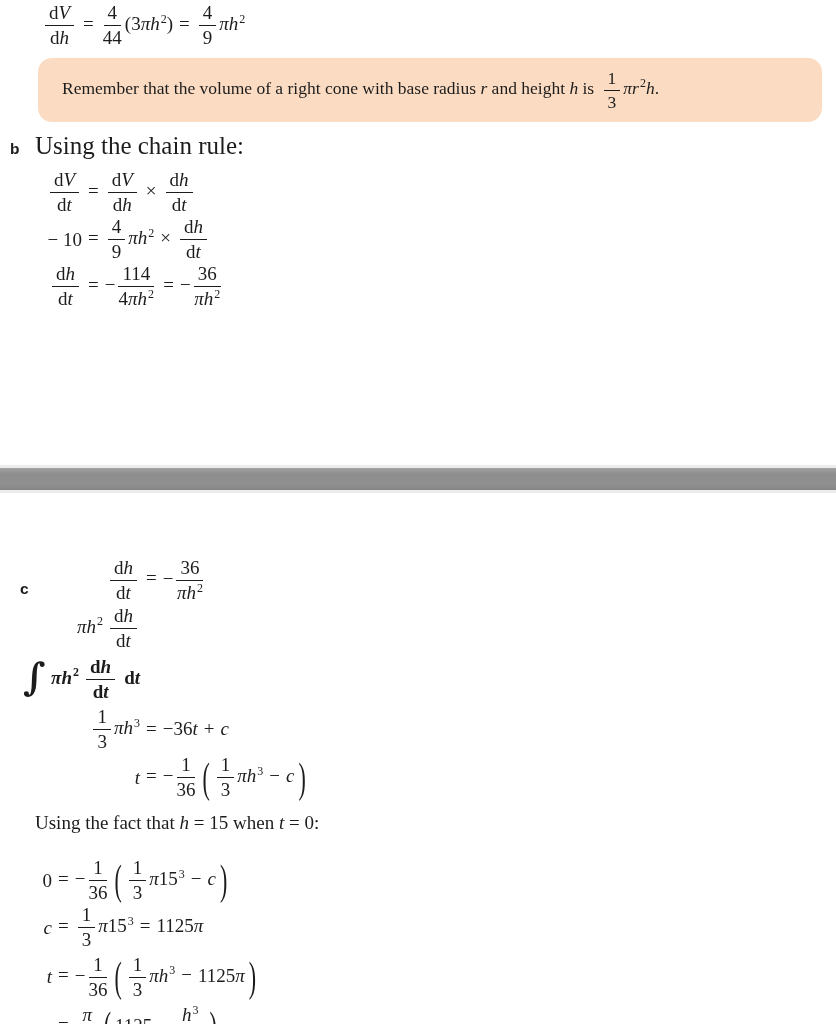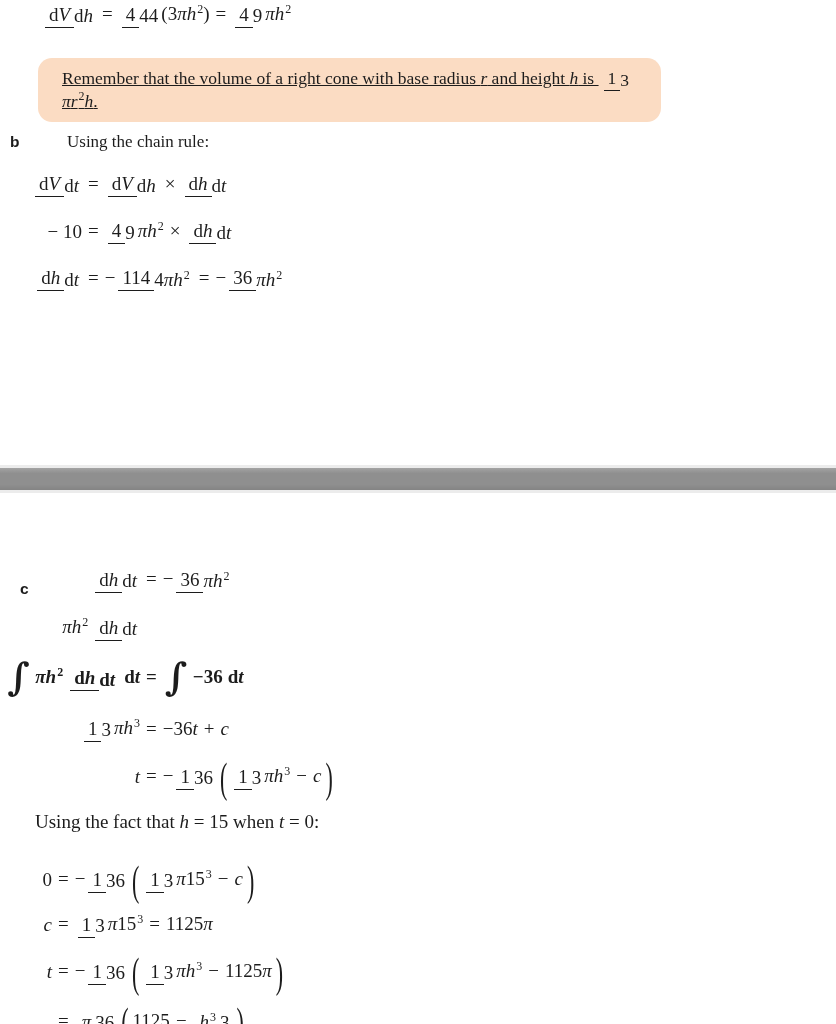--- a/index.html
+++ b/index.html
@@ -10,21 +10,21 @@
     font-family:"Liberation Serif", serif;
   }
 
   
   .math{font-size:19px;line-height:1.25;}
   .tok,.rm{font-style:normal;}
   .it{font-style:italic;}
   .op{margin:0 6px;}
   .sup{font-size:12px;position:relative;top:-7px;margin-left:1px;}
   .frac{
-    display:inline-flex;align-items:center;
+    display:inline-flex;flex-direction:column;align-items:center;
     vertical-align:middle;margin:0 3px;text-align:center;
   }
   .frac .num{display:block;padding:0 4px 1px;border-bottom:1.6px solid var(--text,#1c1c1c);line-height:1.15;}
   .frac .den{display:block;padding-top:1px;line-height:1.15;}
   .big{display:inline-block;transform:scaleY(1.95);font-size:22px;margin:0 4px;vertical-align:middle;line-height:1;}
   .intg{
     font-family:"DejaVu Serif","DejaVu Sans",serif;
     font-size:38px;display:inline-block;vertical-align:middle;
     line-height:.9;margin:0 2px;position:relative;top:-2px;
   }
@@ -40,37 +40,36 @@
   .c-rows .mrow:nth-child(3){min-height:54px;font-weight:bold;}
   .c-rows .mrow:nth-child(5){min-height:50px;}
   .c2-rows .mrow{grid-template-columns:52px 1fr;min-height:48px;}
   .c2-rows .mrow:nth-child(2){min-height:42px;}
   .c2-rows .mrow:nth-child(3){min-height:52px;}
 
   
   #eq-top{position:absolute;left:42px;top:2px;}
 
   #note-box{
-    position:absolute;left:38px;top:58px;width:623px;height:64px;
+    position:absolute;left:38px;top:58px;width:784px;height:64px;
     box-sizing:border-box;border-radius:14px;
     background:var(--note-bg,#fbdcc3);
     display:flex;align-items:center;
     padding:0 18px 0 24px;
     font-size:17.5px;
-    text-decoration:underline;
   }
   #note-box .math{font-size:17.5px;}
 
   #part-b{position:absolute;left:0;top:132px;width:100%;}
   .part-head{display:flex;align-items:baseline;}
   .part-label{
     font-family:"Liberation Sans", sans-serif;font-weight:bold;
     font-size:15.5px;margin-left:10px;width:25px;flex:0 0 25px;
   }
-  .part-heading{font-size:17px;margin-left:32px;}
+  .part-heading{font-size:25px;}
   .b-rows{margin-top:9px;}
 
   #divider{
     position:absolute;left:0;top:465px;width:100%;height:28px;box-sizing:border-box;
     border-top:3px solid var(--divider-edge,#ececec);
     border-bottom:3px solid var(--divider-edge,#ececec);
     background:linear-gradient(to bottom,#a3a3a3,var(--divider,#8f8f8f) 25%,var(--divider,#8f8f8f) 75%,#848484);
   }
 
   #part-c{position:absolute;left:0;top:556px;width:100%;}
@@ -163,21 +162,20 @@
       <div class="ml"><span class="it">π</span><span class="it">h</span><span class="sup">2</span><span class="spx" style="width: 4px;"></span><span class="frac">
             <span class="num"><span class="rm">d</span><span class="it">h</span></span>
             <span class="den"><span class="rm">d</span><span class="it">t</span></span>
           </span></div>
     </div>
     <div class="mrow">
       <div class="ml"><span class="intg">∫</span><span class="spx" style="width: 4px;"></span><span class="it">π</span><span class="it">h</span><span class="sup">2</span><span class="spx" style="width: 4px;"></span><span class="frac">
             <span class="num"><span class="rm">d</span><span class="it">h</span></span>
             <span class="den"><span class="rm">d</span><span class="it">t</span></span>
           </span><span class="spx" style="width: 6px;"></span><span class="rm">d</span><span class="it">t</span></div>
-      <div class="mr"><span class="op">=</span><span class="intg">∫</span><span class="spx" style="width: 4px;"></span><span class="tok">−36</span><span class="spx" style="width: 5px;"></span><span class="rm">d</span><span class="it">t</span></div>
     </div>
     <div class="mrow">
       <div class="ml"><span class="frac">
             <span class="num"><span class="tok">1</span></span>
             <span class="den"><span class="tok">3</span></span>
           </span><span class="it">π</span><span class="it">h</span><span class="sup">3</span></div>
       <div class="mr"><span class="op">=</span><span class="tok">−36</span><span class="it">t</span><span class="op">+</span><span class="it">c</span></div>
     </div>
     <div class="mrow">
       <div class="ml"><span class="it">t</span></div>

